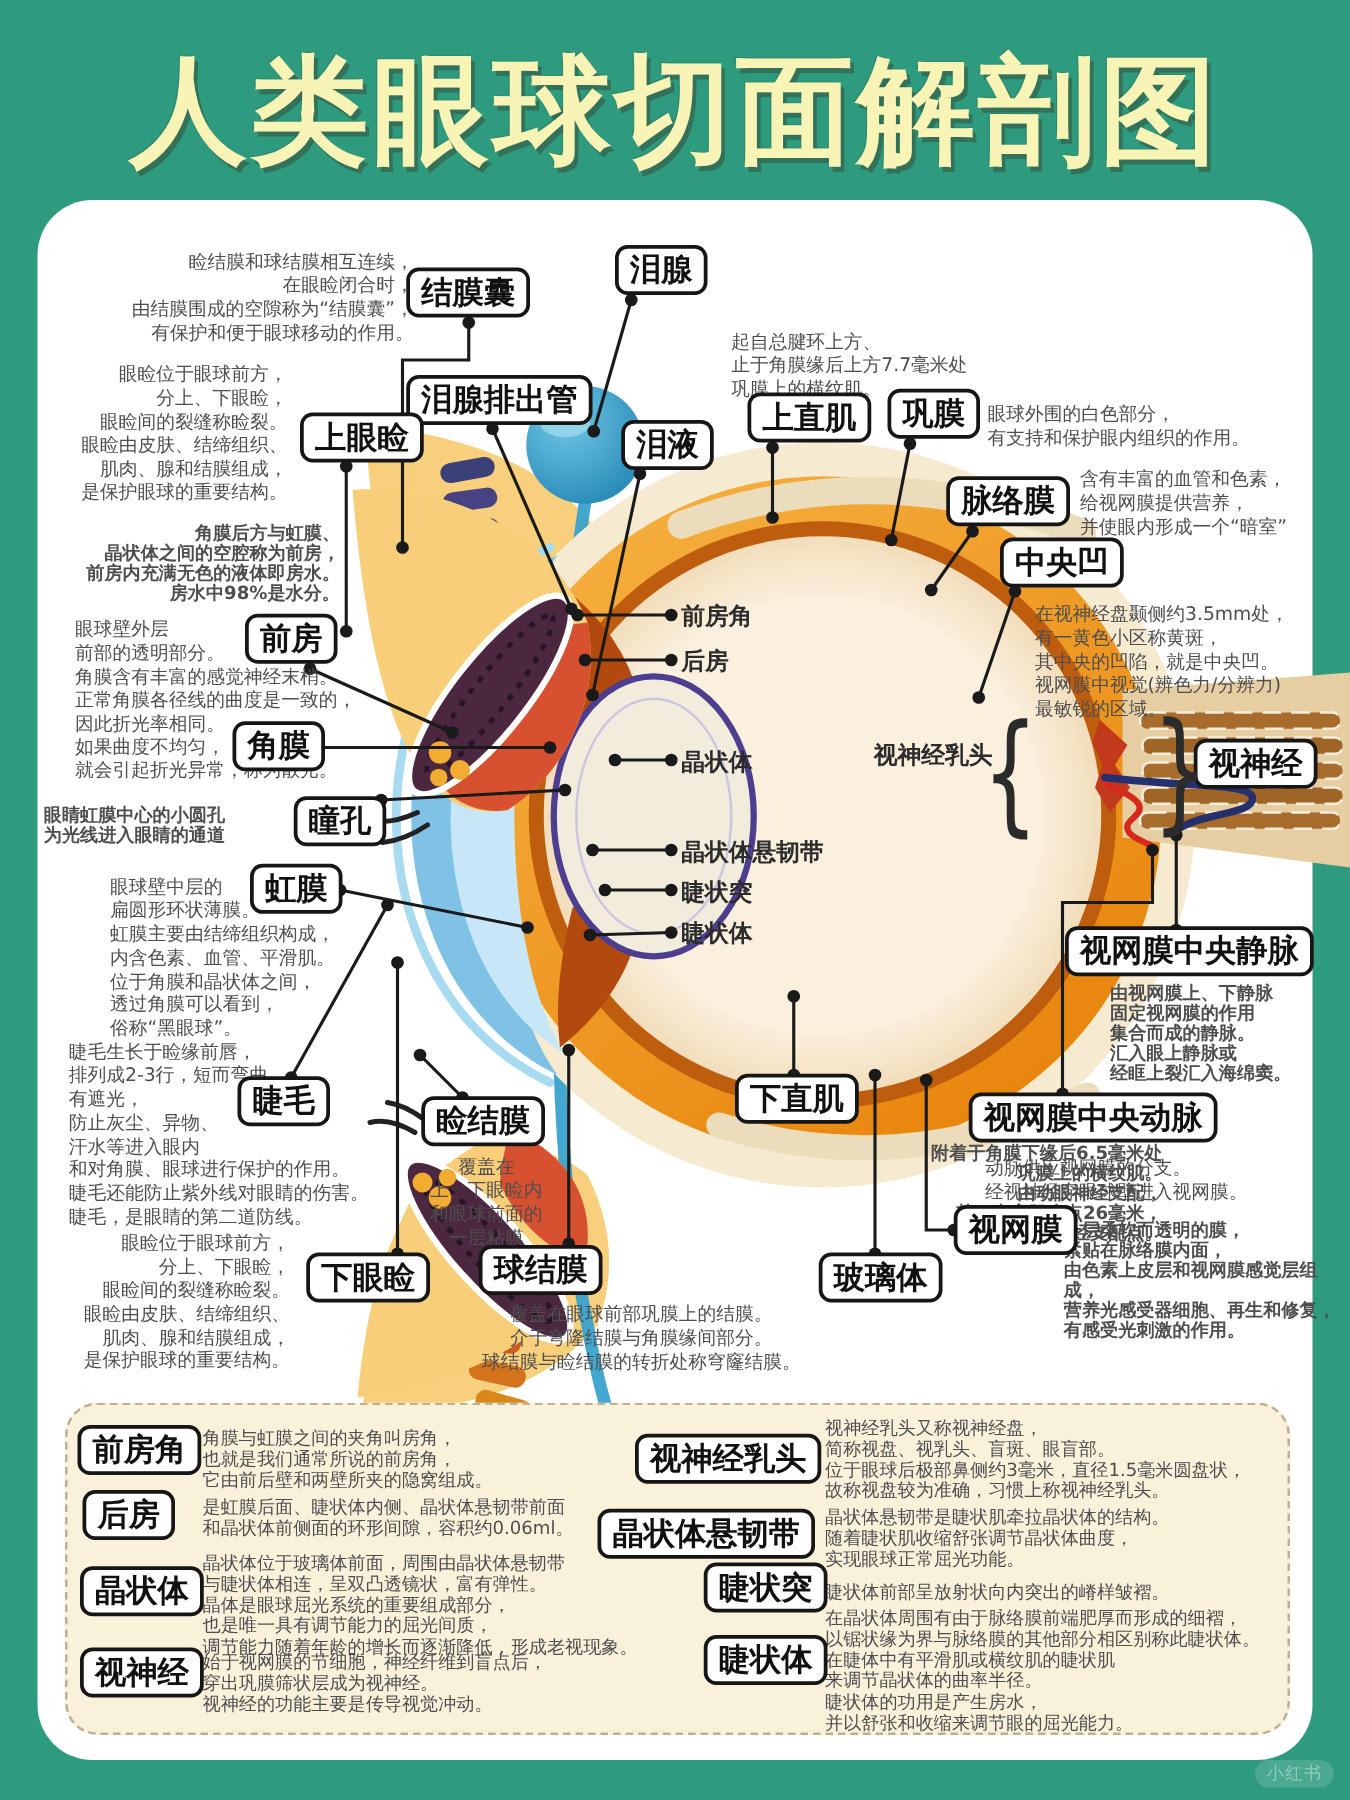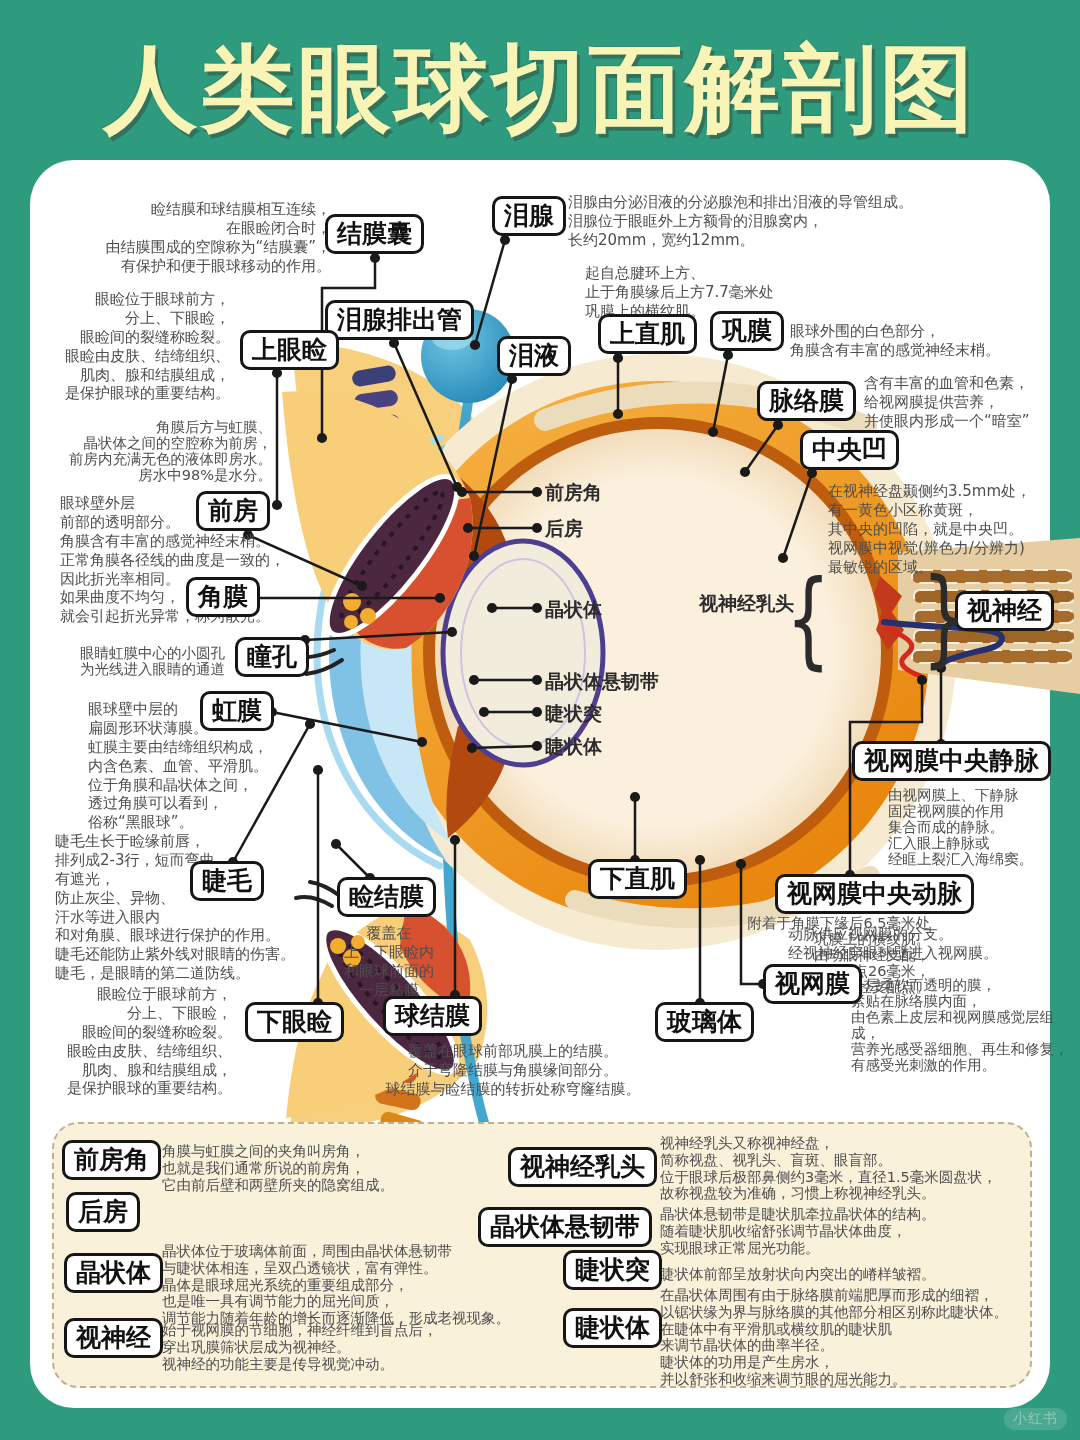--- a/index.html
+++ b/index.html
@@ -24,21 +24,21 @@
   .lines polyline{fill:none;stroke:#1a1a1a;stroke-width:2.5;
     marker-start:url(#dot);marker-end:url(#dot);}
   .lbl{
     position:absolute;z-index:5;background:#fff;border:3px solid #161616;border-radius:10px;
     padding:2px 9px;font-size:25px;font-weight:700;color:#111;line-height:1.18;white-space:nowrap;
   }
   .note{
     position:absolute;z-index:4;font-size:15px;line-height:1.26;color:#4e4e4e;
     white-space:pre-line;font-weight:500;
   }
-  .tight{font-size:14.5px;line-height:1.1;}
+  .tight{font-size:14.5px;line-height:1.1;font-weight:bold;}
   .inlab{position:absolute;z-index:5;font-size:19px;font-weight:600;color:#2c2c2c;white-space:nowrap;}
   .brace{
     position:absolute;z-index:5;font-size:70px;font-weight:400;color:#2b2b2b;
     transform:scaleY(1.5);transform-origin:top center;line-height:1;
   }
   .glossary{
     position:absolute;z-index:3;left:52px;top:1122px;width:980px;height:266px;
     background:#FAF1DB;border:2px dashed #BDB094;border-radius:26px;box-sizing:border-box;
   }
   .gnote{
@@ -256,21 +256,21 @@
 晶状体之间的空腔称为前房，
 前房内充满无色的液体即房水。
 房水中98%是水分。</div>
   <div class="note" style="left:60px;top:494px;width:310px">眼球壁外层
 前部的透明部分。
 角膜含有丰富的感觉神经末梢。
 正常角膜各径线的曲度是一致的，
 因此折光率相同。
 如果曲度不均匀，
 就会引起折光异常，称为散光。</div>
-  <div class="note tight" style="left:35px;top:646px;width:190px;text-align:right">眼睛虹膜中心的小圆孔
+  <div class="note tight" style="left:35px;top:646px;width:190px;text-align:left">眼睛虹膜中心的小圆孔
 为光线进入眼睛的通道</div>
   <div class="note" style="left:88px;top:700px;width:250px">眼球壁中层的
 扁圆形环状薄膜。
 虹膜主要由结缔组织构成，
 内含色素、血管、平滑肌。
 位于角膜和晶状体之间，
 透过角膜可以看到，
 俗称“黑眼球”。</div>
   <div class="note" style="left:55px;top:832px;width:320px">睫毛生长于睑缘前唇，
 排列成2-3行，短而弯曲。
@@ -286,28 +286,25 @@
 眼睑由皮肤、结缔组织、
 肌肉、腺和结膜组成，
 是保护眼球的重要结构。</div>
   <div class="note" style="left:330px;top:924px;width:118px;text-align:center">覆盖在
 上、下眼睑内
 和眼球前面的
 一层粘膜</div>
   <div class="note" style="left:352px;top:1042px;width:322px;text-align:center">覆盖在眼球前部巩膜上的结膜。
 介于穹隆结膜与角膜缘间部分。
 球结膜与睑结膜的转折处称穹窿结膜。</div>
-  <div class="note" style="left:568px;top:193px;width:400px">泪腺由分泌泪液的分泌腺泡和排出泪液的导管组成。
-泪腺位于眼眶外上方额骨的泪腺窝内，
-长约20mm，宽约12mm。</div>
   <div class="note" style="left:585px;top:264px;width:290px">起自总腱环上方、
 止于角膜缘后上方7.7毫米处
 巩膜上的横纹肌。</div>
   <div class="note" style="left:790px;top:322px;width:260px">眼球外围的白色部分，
-角膜含有丰富的感觉神经末梢。</div>
+有支持和保护眼内组织的作用。</div>
   <div class="note" style="left:864px;top:374px;width:212px">含有丰富的血管和色素，
 给视网膜提供营养，
 并使眼内形成一个“暗室”</div>
   <div class="note" style="left:828px;top:482px;width:240px">在视神经盘颞侧约3.5mm处，
 有一黄色小区称黄斑，
 其中央的凹陷，就是中央凹。
 视网膜中视觉(辨色力/分辨力)
 最敏锐的区域。</div>
   <div class="note tight" style="left:610px;top:900px;width:320px;text-align:right">起源于总腱环之下方，
 附着于角膜下缘后6.5毫米处
@@ -329,20 +326,22 @@
 有感受光刺激的作用。</div>
 
   <div class="glossary"></div>
 
   <div class="lbl" style="left:62px;top:1140px">前房角</div>
   <div class="gnote" style="left:162px;top:1143px">角膜与虹膜之间的夹角叫房角，
 也就是我们通常所说的前房角，
 它由前后壁和两壁所夹的隐窝组成。</div>
 
   <div class="lbl" style="left:66px;top:1192px">后房</div>
+  <div class="gnote" style="left:162px;top:1198px">是虹膜后面、睫状体内侧、晶状体悬韧带前面
+和晶状体前侧面的环形间隙，容积约0.06ml。</div>
 
   <div class="lbl" style="left:64px;top:1253px">晶状体</div>
   <div class="gnote" style="left:162px;top:1243px">晶状体位于玻璃体前面，周围由晶状体悬韧带
 与睫状体相连，呈双凸透镜状，富有弹性。
 晶体是眼球屈光系统的重要组成部分，
 也是唯一具有调节能力的屈光间质，
 调节能力随着年龄的增长而逐渐降低，形成老视现象。</div>
 
   <div class="lbl" style="left:64px;top:1318px">视神经</div>
   <div class="gnote" style="left:162px;top:1322px">始于视网膜的节细胞，神经纤维到盲点后，

